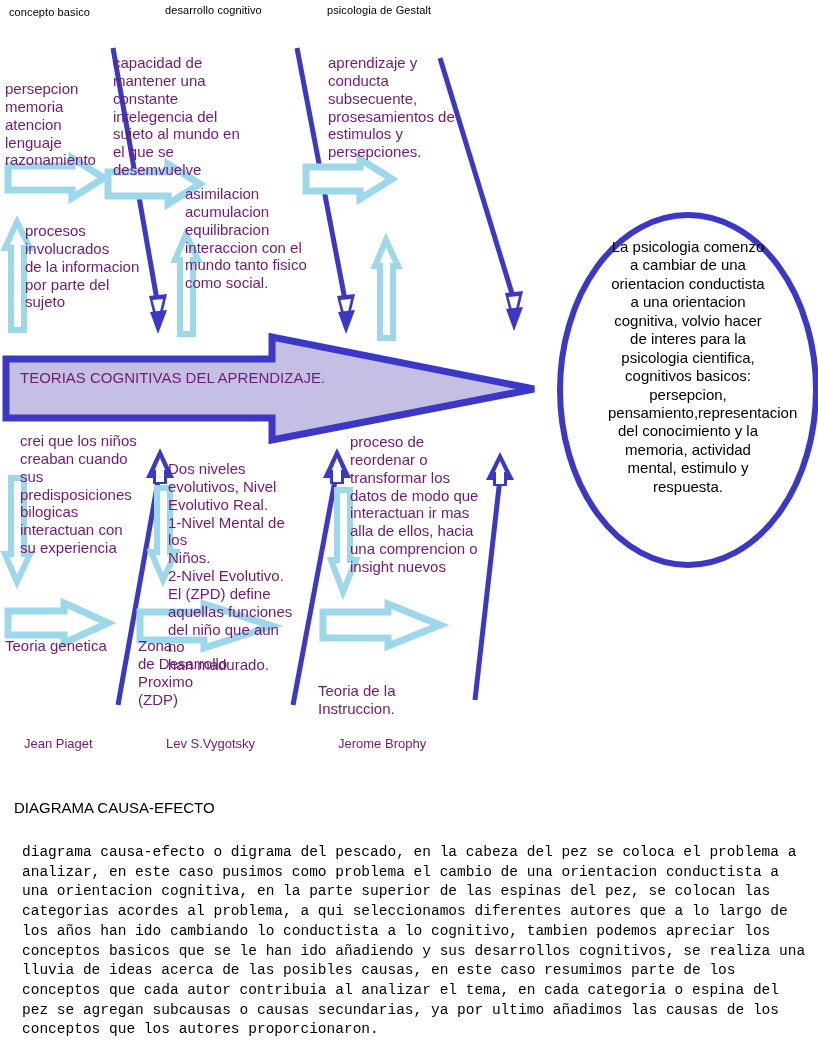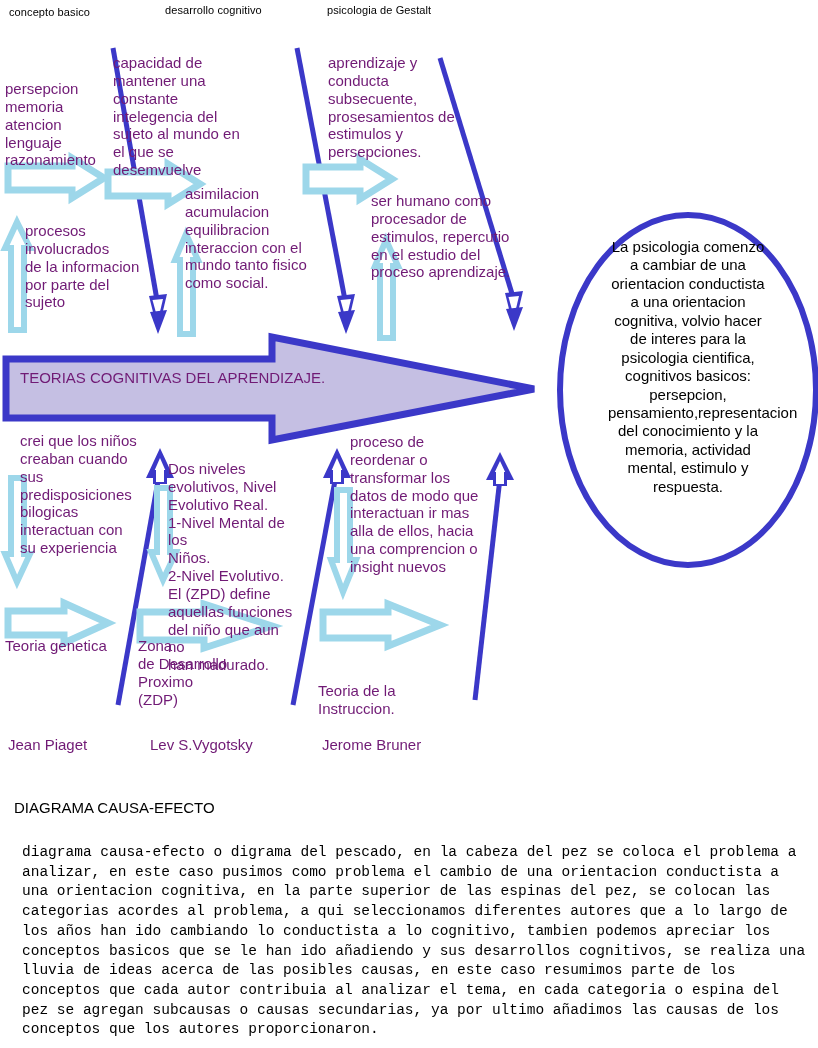--- a/index.html
+++ b/index.html
@@ -28,21 +28,22 @@
     pointer-events: none;
   }
   .txt {
     position: absolute;
     white-space: pre-wrap;
     line-height: 1.18;
     font-size: 15px;
     color: #701a75;
   }
   .author {
-    font-size: 15px;
+    font-size: 13px;
+    margin-left: 16px;
   }
   .spine-text {
     font-size: 15px;
     line-height: 1.19;
   }
   .oval-text {
     position: absolute;
     font-size: 15px;
     line-height: 1.23;
     width: 160px;
@@ -203,25 +204,20 @@
 mundo tanto fisico
 como social.</div>
 
   <div class="txt spine-text" style="left:306px; top:54px; width:150px;margin-left:22px;">aprendizaje y
 conducta
 subsecuente,
 prosesamientos de
 estimulos y
 persepciones.</div>
 
-  <div class="txt spine-text" style="left:371px; top:192px; width:162px;">ser humano como
-procesador de
-estimulos, repercutio
-en el estudio del
-proceso aprendizaje.</div>
 
   <div class="txt" style="left:20px; top:369px; font-size:15px;">TEORIAS COGNITIVAS DEL APRENDIZAJE.</div>
 
   <div class="oval-text" style="left:608px; top:238px;text-align:center;">La psicologia comenzo a cambiar de una orientacion conductista a una orientacion cognitiva, volvio hacer de interes para la psicologia cientifica, cognitivos basicos: persepcion, pensamiento,representacion del conocimiento y la memoria, actividad mental, estimulo y respuesta.</div>
 
   <div class="txt spine-text" style="left:20px; top:432px; width:130px;">crei que los niños
 creaban cuando
 sus
 predisposiciones
 bilogicas
@@ -254,21 +250,21 @@
 alla de ellos, hacia
 una comprencion o
 insight nuevos</div>
 
 
   <div class="txt spine-text" style="left:318px; top:682px; width:150px;">Teoria de la
 Instruccion.</div>
 
   <div class="author txt" style="left:8px; top:736px;">Jean Piaget</div>
   <div class="author txt" style="left:150px; top:736px;">Lev S.Vygotsky</div>
-  <div class="author txt" style="left:322px; top:736px;">Jerome Bruner</div>
+  <div class="author txt" style="left:322px; top:736px;">Jerome Brophy</div>
 
   <div class="section-title" style="left:14px; top:799px;">DIAGRAMA CAUSA-EFECTO</div>
 
   <div class="paragraph" style="left:22px; top:843px;font-family:Liberation Mono, monospace;">diagrama causa-efecto o digrama del pescado, en la cabeza del pez se coloca el problema a
 analizar, en este caso pusimos como problema el cambio de una orientacion conductista a una
 orientacion cognitiva, en la parte superior de las espinas del pez, se colocan las categorias
 acordes al problema, a qui seleccionamos diferentes autores que a lo largo de los años han ido
 cambiando lo conductista a lo cognitivo, tambien podemos apreciar los conceptos basicos que
 se le han ido añadiendo y sus desarrollos cognitivos, se realiza una lluvia de ideas acerca de las
 posibles causas, en este caso resumimos parte de los conceptos que cada autor contribuia

